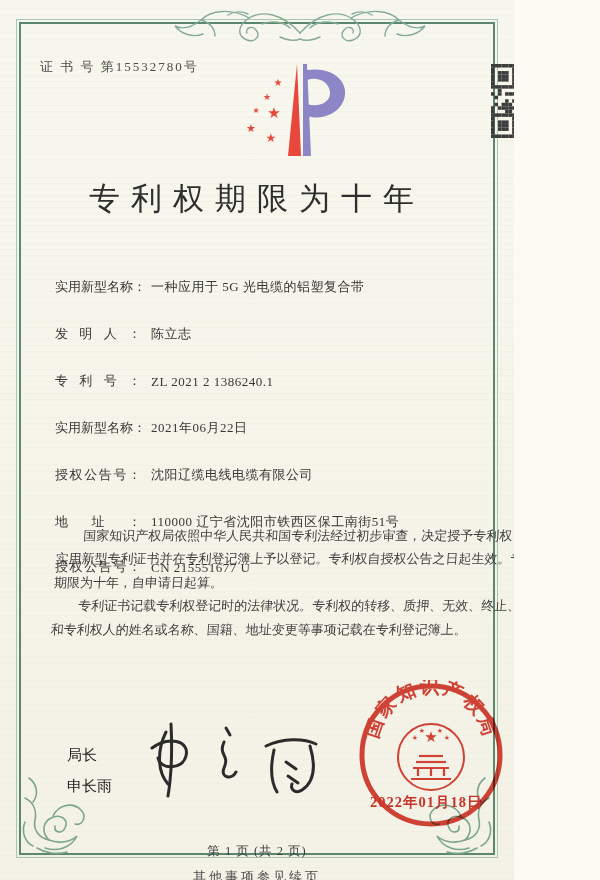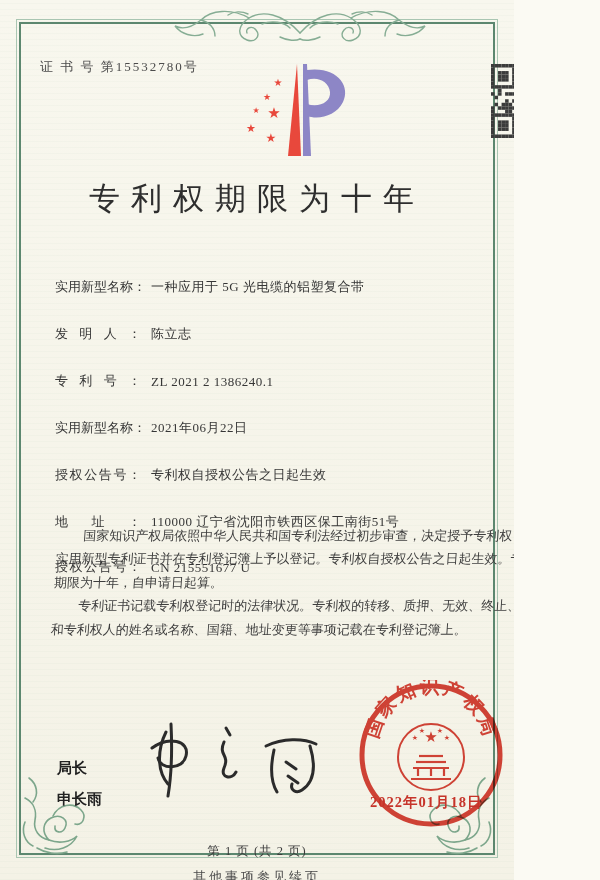--- a/index.html
+++ b/index.html
@@ -21,21 +21,21 @@
   .fields{left:55px;top:250px;width:500px;font-size:13px;color:#363636;}
   .field{margin-bottom:29px;white-space:nowrap;margin-top:28px;}
   .flabel{display:inline-block;width:86px;text-align:justify;text-align-last:justify;
           vertical-align:bottom;}
   .fvalue{margin-left:10px;letter-spacing:0.5px;}
   .grant-row{display:flex;margin-top:-2px;}
   .grant-left{width:268px;}
   .paras{left:54px;top:524px;width:494px;font-size:13px;line-height:1.8;color:#3e3e3e;
          transform:skewX(-4deg);}
   .paras p{margin:0;text-indent:2em;text-align:justify;}
-  .officer{left:57px;top:740px;font-size:15px;font-weight:700;color:#222;line-height:2.05;margin-top:13px;}
+  .officer{left:67px;top:740px;font-size:15px;font-weight:400;color:#222;line-height:2.05;}
   .sig{left:138px;top:712px;}
   .seal{left:356px;top:680px;width:150px;height:150px;opacity:0.93;mix-blend-mode:multiply;}
   .seal-date{left:370px;top:793px;font-size:14.5px;font-weight:700;color:#c6342a;
              letter-spacing:1px;z-index:6;}
   .page-info{left:0;right:0;top:831px;text-align:center;font-size:12.5px;color:#3c3c3c;
              letter-spacing:1px;margin-top:12px;}
   .cut-note{left:0;right:0;top:868px;text-align:center;font-size:13px;color:#4a4a4a;
             letter-spacing:3px;}
   .qr{left:491px;top:64px;width:74px;height:74px;}
   .logo{left:233px;top:56px;width:134px;height:112px;}
@@ -360,21 +360,21 @@
     <div class="field">
       <span class="flabel">发明人：</span><span class="fvalue">陈立志</span>
     </div>
     <div class="field">
       <span class="flabel">专利号：</span><span class="fvalue">ZL 2021 2 1386240.1</span>
     </div>
     <div class="field">
       <span class="flabel">实用新型名称：</span><span class="fvalue">2021年06月22日</span>
     </div>
     <div class="field">
-      <span class="flabel">授权公告号：</span><span class="fvalue">专利权自授权公告之日起生效</span>
+      <span class="flabel">授权公告号：</span><span class="fvalue">沈阳辽缆电线电缆有限公司</span>
     </div>
     <div class="field">
       <span class="flabel">地址：</span><span class="fvalue">110000 辽宁省沈阳市铁西区保工南街51号</span>
     </div>
     <div class="grant-row">
       <div>
         <span class="flabel">授权公告号：</span><span class="fvalue">CN 215551677 U</span>
       </div>
     </div>
   </div>

